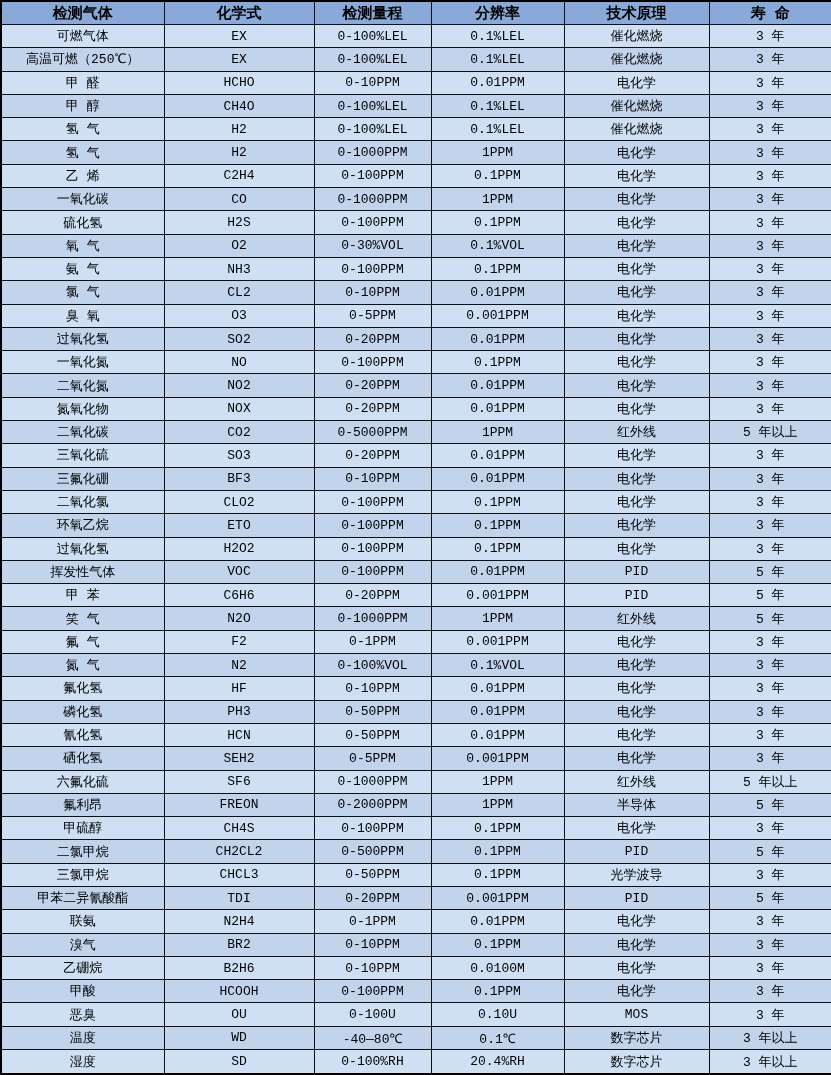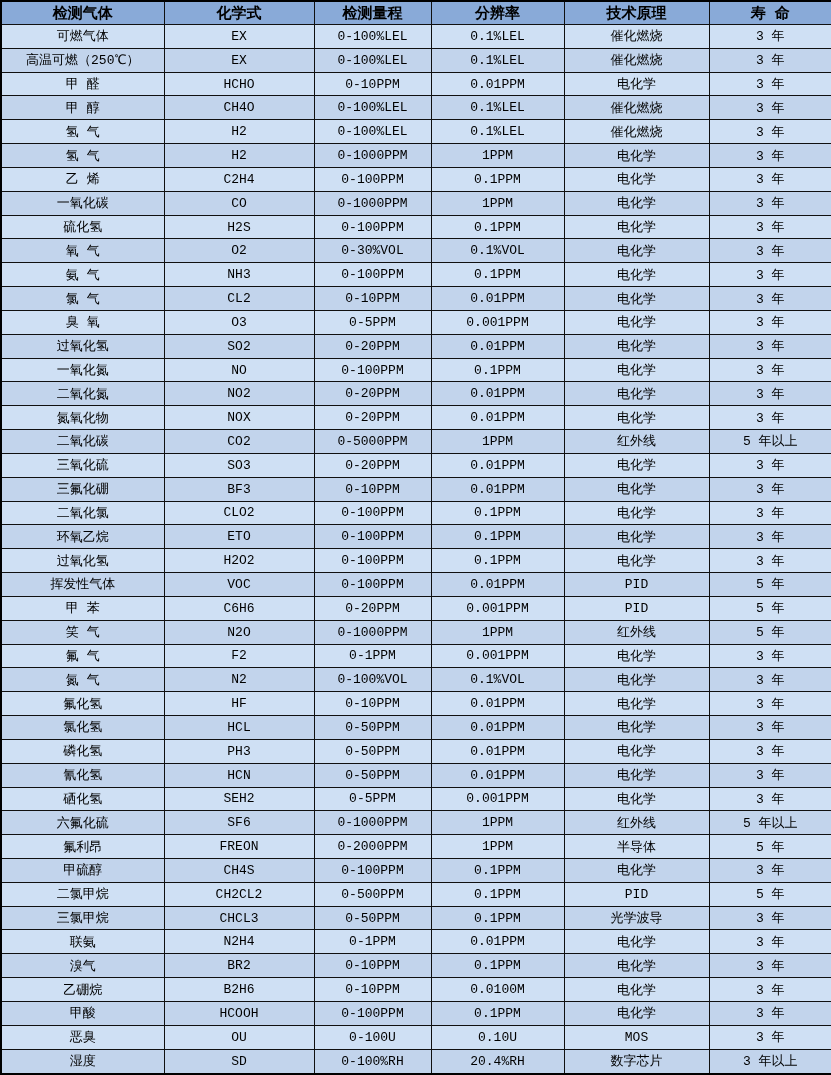--- a/index.html
+++ b/index.html
@@ -301,28 +301,20 @@
         </tr>
         <tr>
           <td>氟化氢</td>
           <td>HF</td>
           <td>0-10PPM</td>
           <td>0.01PPM</td>
           <td>电化学</td>
           <td>3 年</td>
         </tr>
         <tr>
-          <td>氯化氢</td>
-          <td>HCL</td>
-          <td>0-50PPM</td>
-          <td>0.01PPM</td>
-          <td>电化学</td>
-          <td>3 年</td>
-        </tr>
-        <tr>
           <td>磷化氢</td>
           <td>PH3</td>
           <td>0-50PPM</td>
           <td>0.01PPM</td>
           <td>电化学</td>
           <td>3 年</td>
         </tr>
         <tr>
           <td>氰化氢</td>
           <td>HCN</td>
@@ -371,20 +363,28 @@
           <td>PID</td>
           <td>5 年</td>
         </tr>
         <tr>
           <td>三氯甲烷</td>
           <td>CHCL3</td>
           <td>0-50PPM</td>
           <td>0.1PPM</td>
           <td>光学波导</td>
           <td>3 年</td>
+        </tr>
+        <tr>
+          <td>甲苯二异氰酸酯</td>
+          <td>TDI</td>
+          <td>0-20PPM</td>
+          <td>0.001PPM</td>
+          <td>PID</td>
+          <td>5 年</td>
         </tr>
         <tr>
           <td>联氨</td>
           <td>N2H4</td>
           <td>0-1PPM</td>
           <td>0.01PPM</td>
           <td>电化学</td>
           <td>3 年</td>
         </tr>
         <tr>
@@ -411,20 +411,28 @@
           <td>电化学</td>
           <td>3 年</td>
         </tr>
         <tr>
           <td>恶臭</td>
           <td>OU</td>
           <td>0-100U</td>
           <td>0.10U</td>
           <td>MOS</td>
           <td>3 年</td>
+        </tr>
+        <tr>
+          <td>温度</td>
+          <td>WD</td>
+          <td>-40—80℃</td>
+          <td>0.1℃</td>
+          <td>数字芯片</td>
+          <td>3 年以上</td>
         </tr>
         <tr>
           <td>湿度</td>
           <td>SD</td>
           <td>0-100%RH</td>
           <td>20.4%RH</td>
           <td>数字芯片</td>
           <td>3 年以上</td>
         </tr>
       </tbody>

